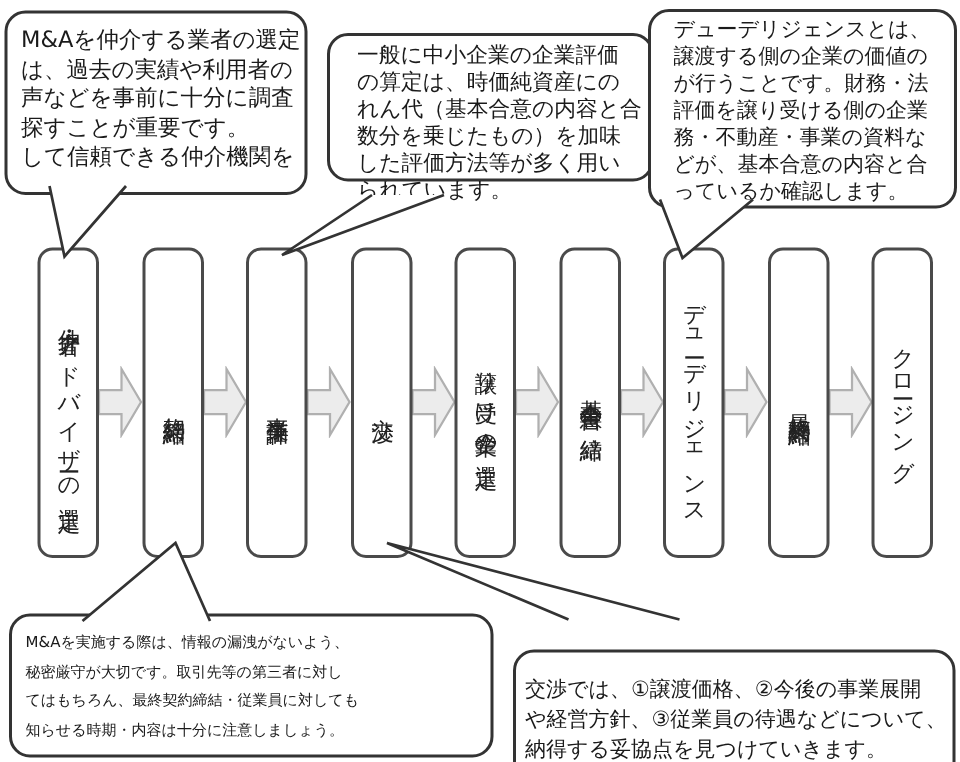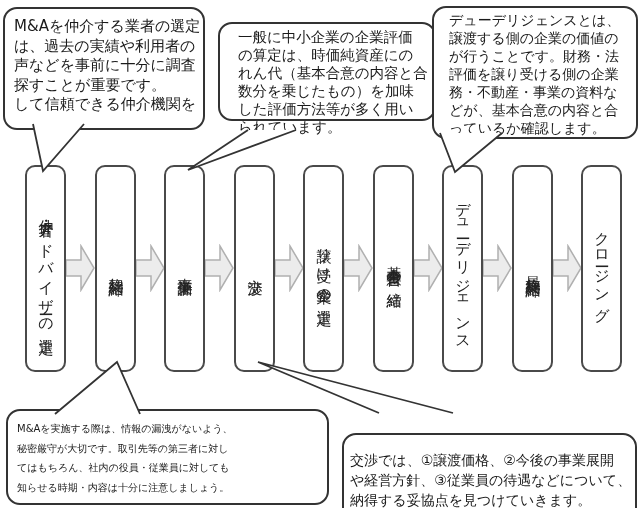--- a/index.html
+++ b/index.html
@@ -58,21 +58,21 @@
     <div class="co-line">が行うことです。財務・法</div>
     <div class="co-line">評価を譲り受ける側の企業</div>
     <div class="co-line">務・不動産・事業の資料な</div>
     <div class="co-line">どが、基本合意の内容と合</div>
     <div class="co-line">っているか確認します。</div>
   </div>
 
   <div class="callout" id="co-secret">
     <div class="co-line">M&amp;Aを実施する際は、情報の漏洩がないよう、</div>
     <div class="co-line">秘密厳守が大切です。取引先等の第三者に対し</div>
-    <div class="co-line">てはもちろん、社内の役員・従業員に対しても</div>
+    <div class="co-line">てはもちろん、最終契約締結・従業員に対しても</div>
     <div class="co-line">知らせる時期・内容は十分に注意しましょう。</div>
   </div>
 
   <div class="callout" id="co-nego">
     <div class="co-line">交渉では、①譲渡価格、②今後の事業展開</div>
     <div class="co-line">や経営方針、③従業員の待遇などについて、</div>
     <div class="co-line">納得する妥協点を見つけていきます。</div>
   </div>
 
   <div class="step" style="left:25px">

